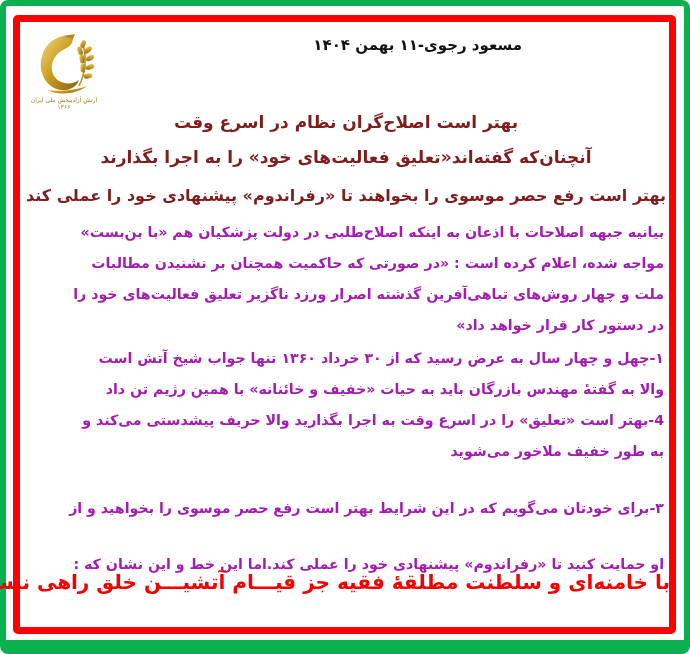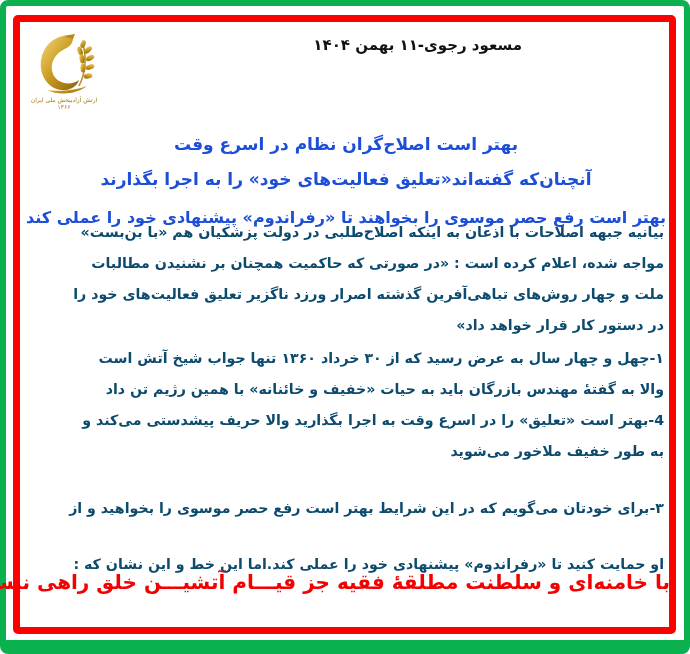--- a/index.html
+++ b/index.html
@@ -21,28 +21,28 @@
     }
     .doc {
       position: absolute; left: 22px; top: 0; width: 648px;
       direction: rtl; font-family: "DejaVu Sans", sans-serif; color: #111111;
     }
     .author {
       position: absolute; right: 148px; top: 36px; font-size: 15px; font-weight: bold; white-space: nowrap;
     }
     .headline {
       position: absolute; left: 0; width: 648px; text-align: center; white-space: nowrap;
-      font-size: 17px; font-weight: bold; color: #1d4ed8; letter-spacing: -0.2px; margin-top: 22px;
+      font-size: 17px; font-weight: bold; color: #7f1d1d; letter-spacing: -0.2px;
     }
     .h1 { top: 112px; }
     .h2 { top: 147px; }
     .h3 { top: 186px; font-size: 16px; }
     .body-line {
       position: absolute; right: 6px; white-space: nowrap; font-size: 14.2px; font-weight: bold;
-      color: #0c4a6e; letter-spacing: -0.2px;
+      color: #a21caf; letter-spacing: -0.2px;
     }
     .slogan {
       position: absolute; left: 0; width: 648px; top: 570px; text-align: center; white-space: nowrap;
       font-size: 20px; font-weight: bold; color: #f40000; letter-spacing: -0.4px;
     }
   </style>
 </head>
 <body>
 
 <div class="frame-green"></div>

